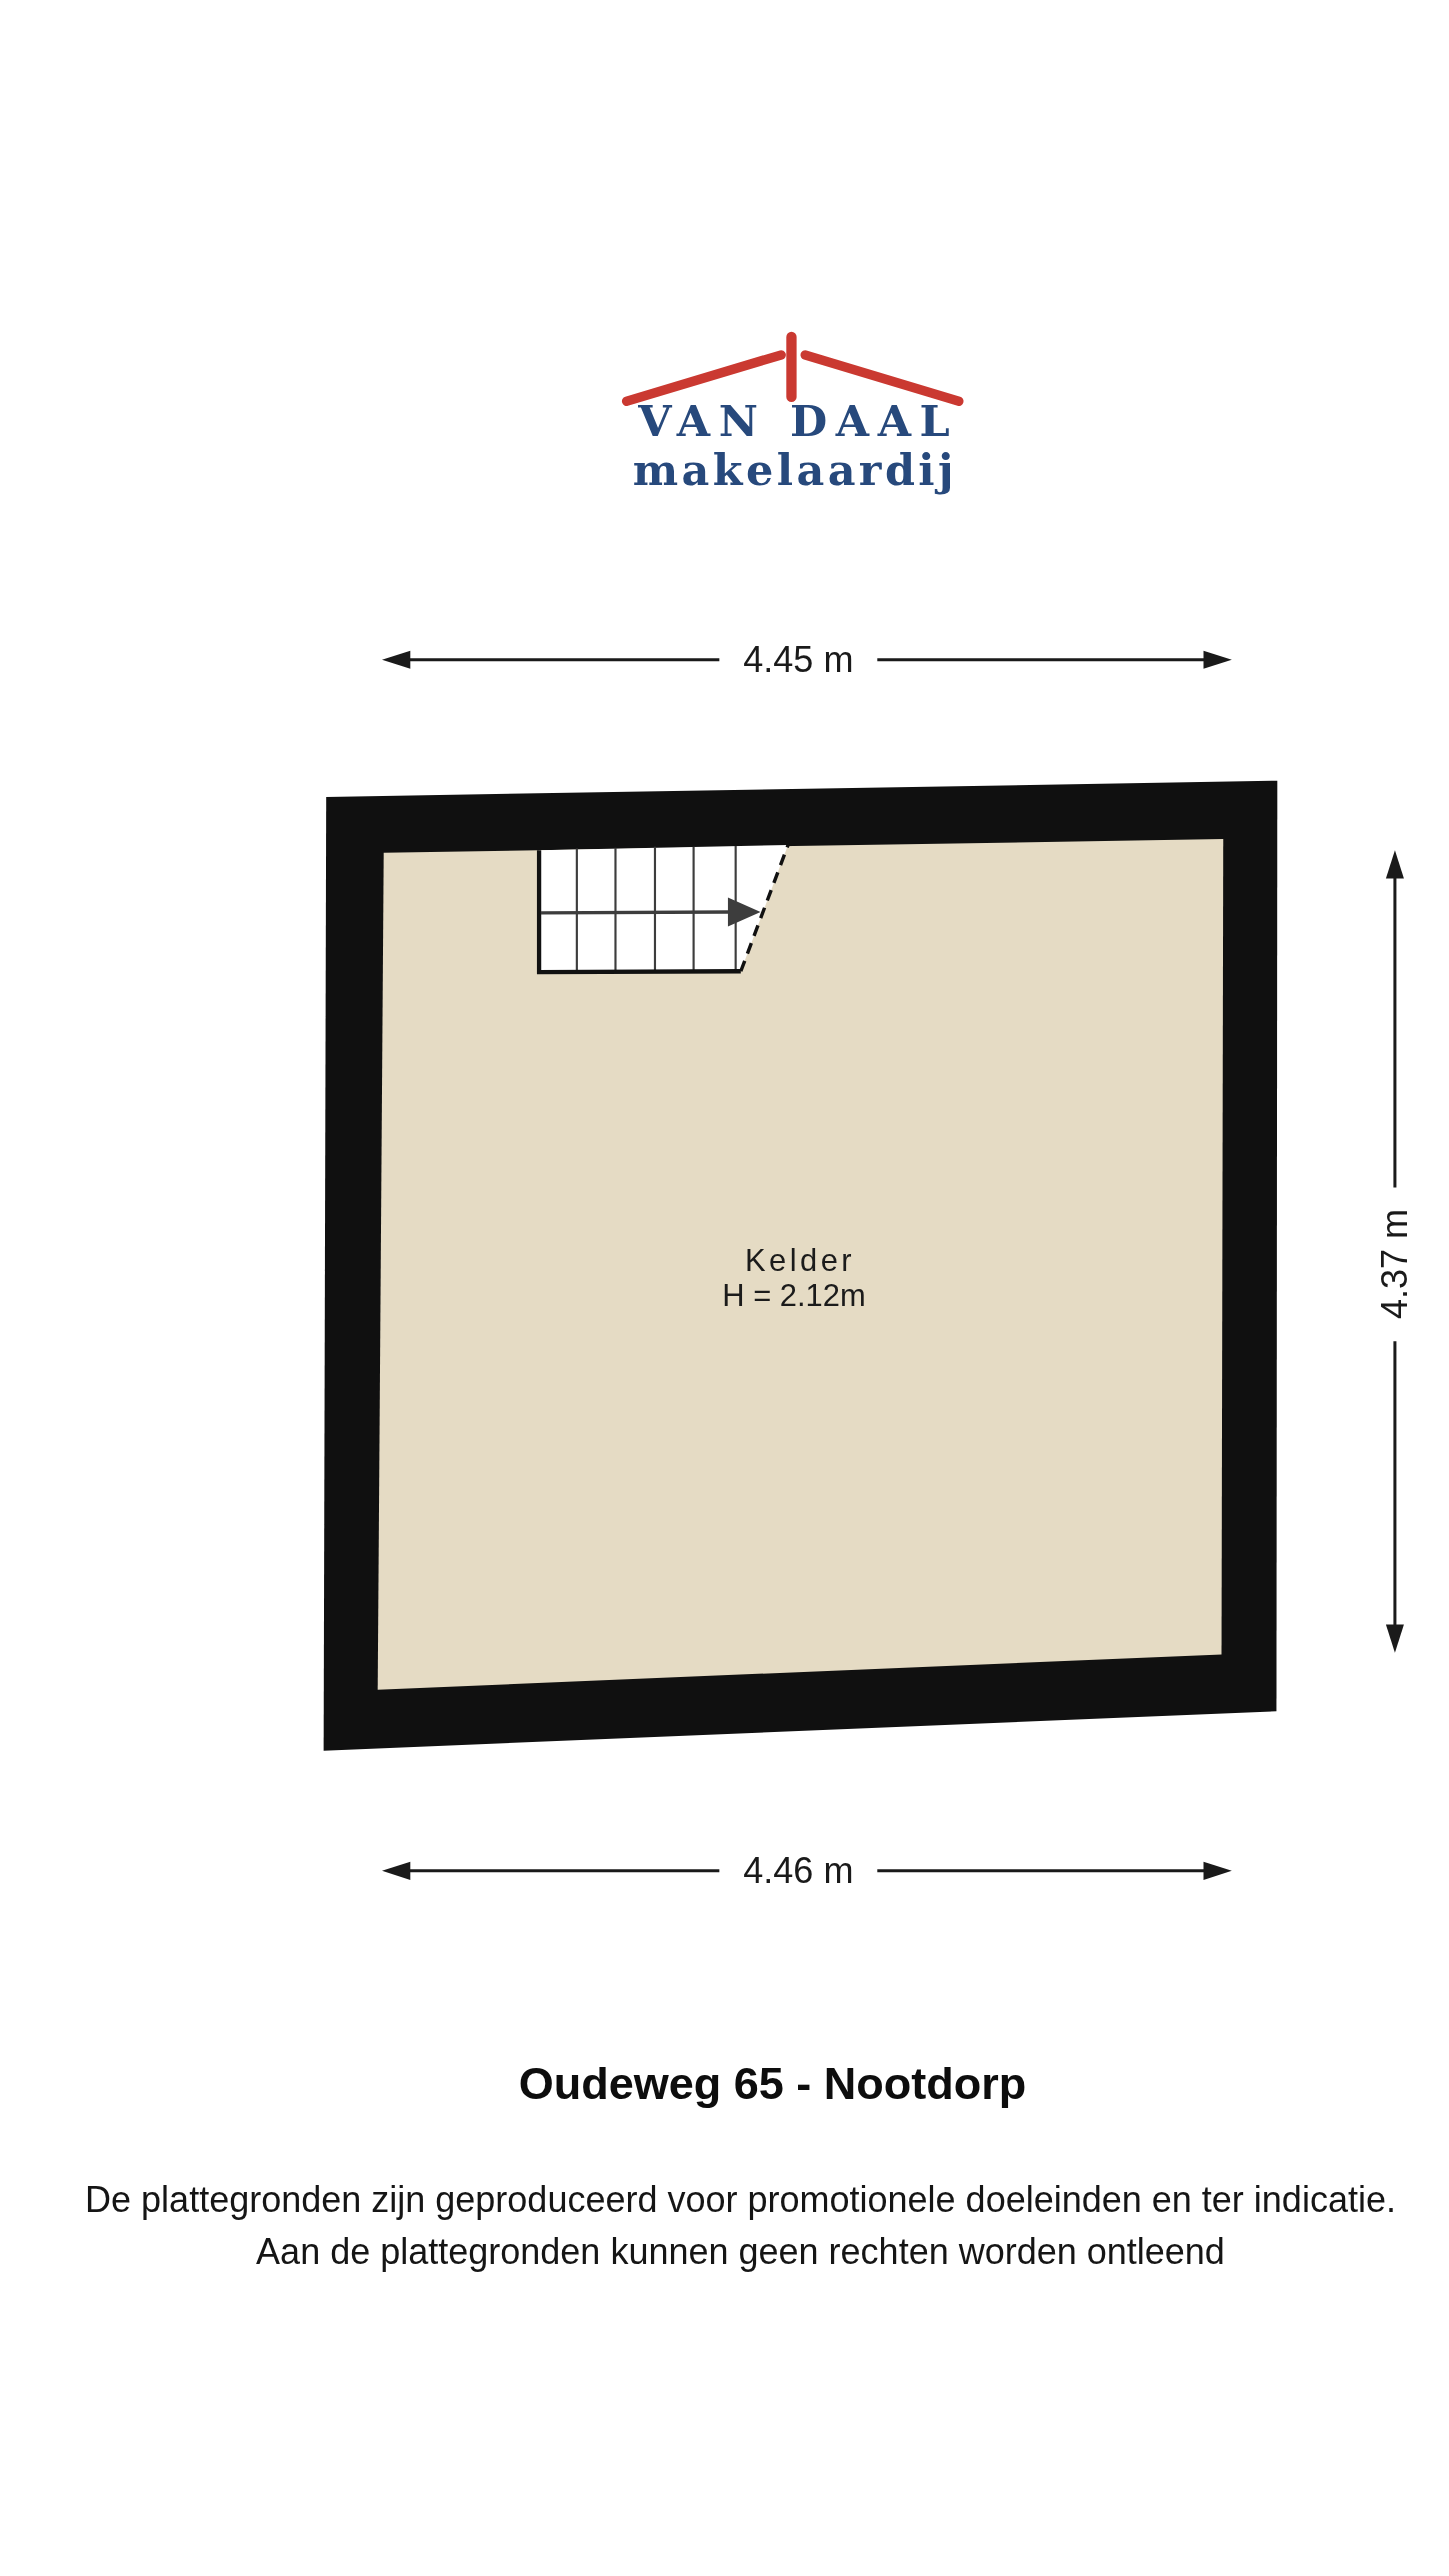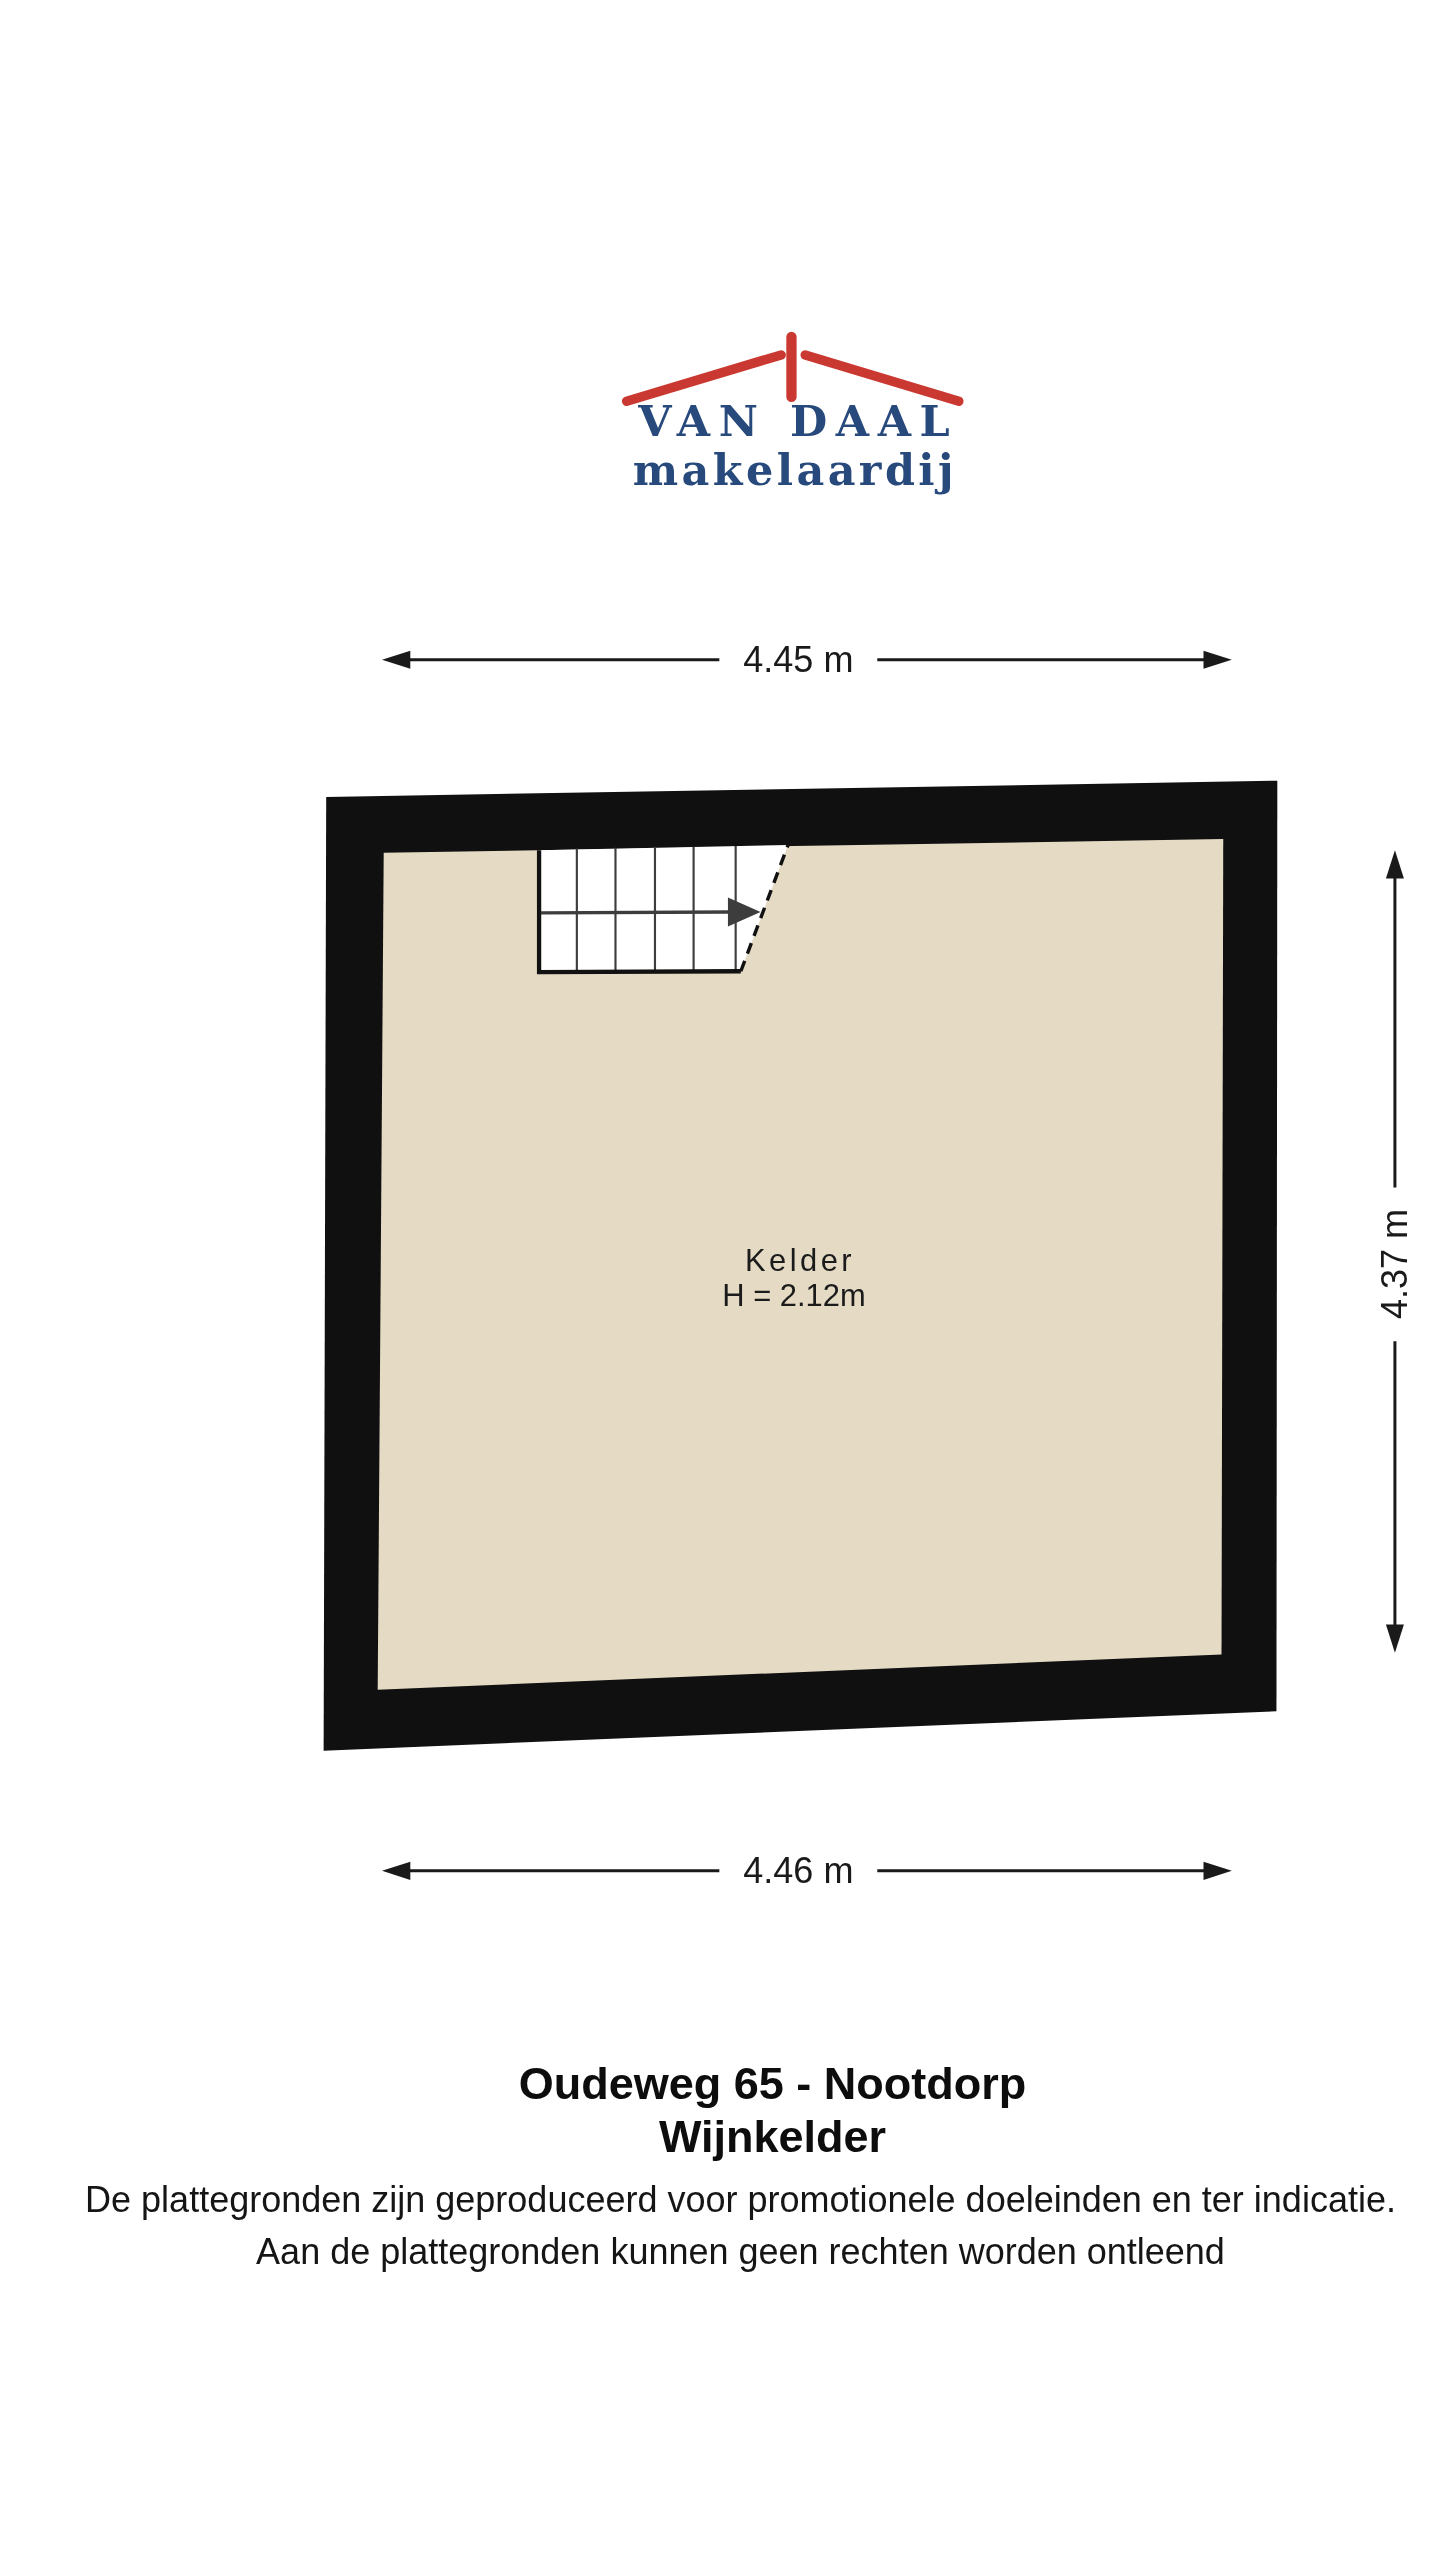--- a/index.html
+++ b/index.html
@@ -124,21 +124,20 @@
     <g>
       <path d="M462 2179 H838 M1022 2179 H1418" stroke="#1a1a1a" stroke-width="3.5" fill="none"></path>
       <polygon points="445,2179 478,2168.5 478,2189.5" fill="#1a1a1a"></polygon>
       <polygon points="1435,2179 1402,2168.5 1402,2189.5" fill="#1a1a1a"></polygon>
       <text class="dim-text" x="930" y="2193">4.46 m</text>
     </g>
   </svg>
 
   <div class="title-block">
     <div>Oudeweg 65 - Nootdorp</div>
-    <div>Wijnkelder</div>
   </div>
 
   <div class="disclaimer-block">
     <div>De plattegronden zijn geproduceerd voor promotionele doeleinden en ter indicatie.</div>
     <div>Aan de plattegronden kunnen geen rechten worden ontleend</div>
   </div>
 
 </div>
 
 

